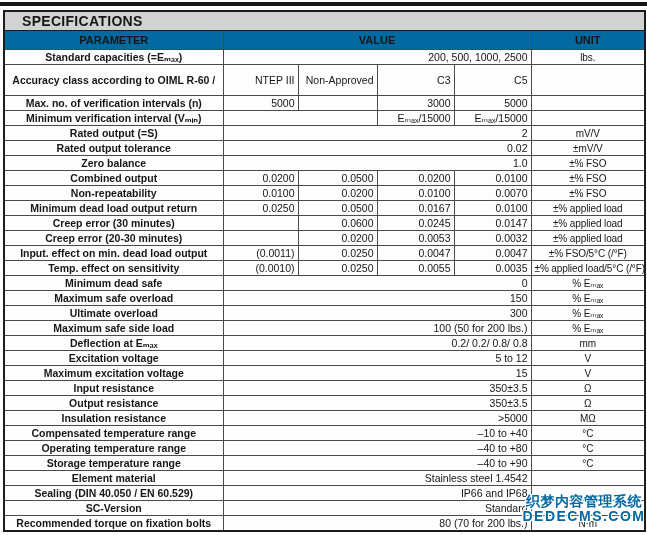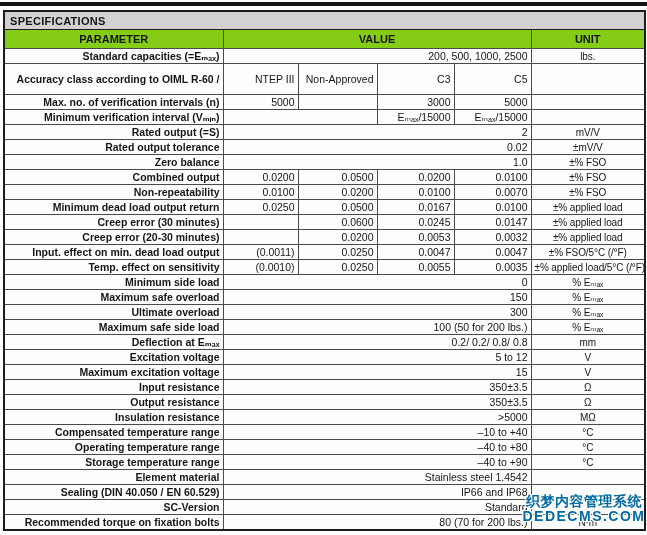--- a/index.html
+++ b/index.html
@@ -32,39 +32,39 @@
   table.spec td {
     border: 1px solid #4a4a4a;
     padding: 1px 3px;
     color: #161616;
     vertical-align: middle;
     overflow: hidden;
   }
   tr.title-row td {
     background: #d2d2d2;
     font-weight: bold;
-    font-size: 11px;
+    font-size: 14px;
     letter-spacing: 0.3px;
     text-align: left;
-    padding-left: 5px;
+    padding-left: 17px;
     height: 15px;
     border-bottom: 1px solid #1c1c1c;
   }
   tr.head-row td {
-    background: #84cc16;
+    background: #0369a1;
     font-weight: bold;
     font-size: 11px;
     text-align: center;
     height: 16px;
   }
   tr.tall { height: 31px; }
   td.p {
     font-weight: bold;
     font-size: 10.5px;
-    text-align: right;
+    text-align: center;
     padding-left: 5px;
     white-space: nowrap;
     margin-left: 45px;
   }
   td.v {
     font-size: 10.5px;
     text-align: right;
   }
   td.u {
     font-size: 10px;
@@ -231,21 +231,21 @@
     <tr>
       <td class="p">Temp. effect on sensitivity</td>
       <td class="v">(0.0010)</td>
       <td class="v">0.0250</td>
       <td class="v">0.0055</td>
       <td class="v">0.0035</td>
       <td class="u">±% applied load/5°C (/°F)</td>
     </tr>
 
     <tr>
-      <td class="p">Minimum side load</td>
+      <td class="p">Minimum dead safe</td>
       <td class="v" colspan="4">0</td>
       <td class="u">% Eₘₐₓ</td>
     </tr>
 
     <tr>
       <td class="p">Maximum safe overload</td>
       <td class="v" colspan="4">150</td>
       <td class="u">% Eₘₐₓ</td>
     </tr>
 

